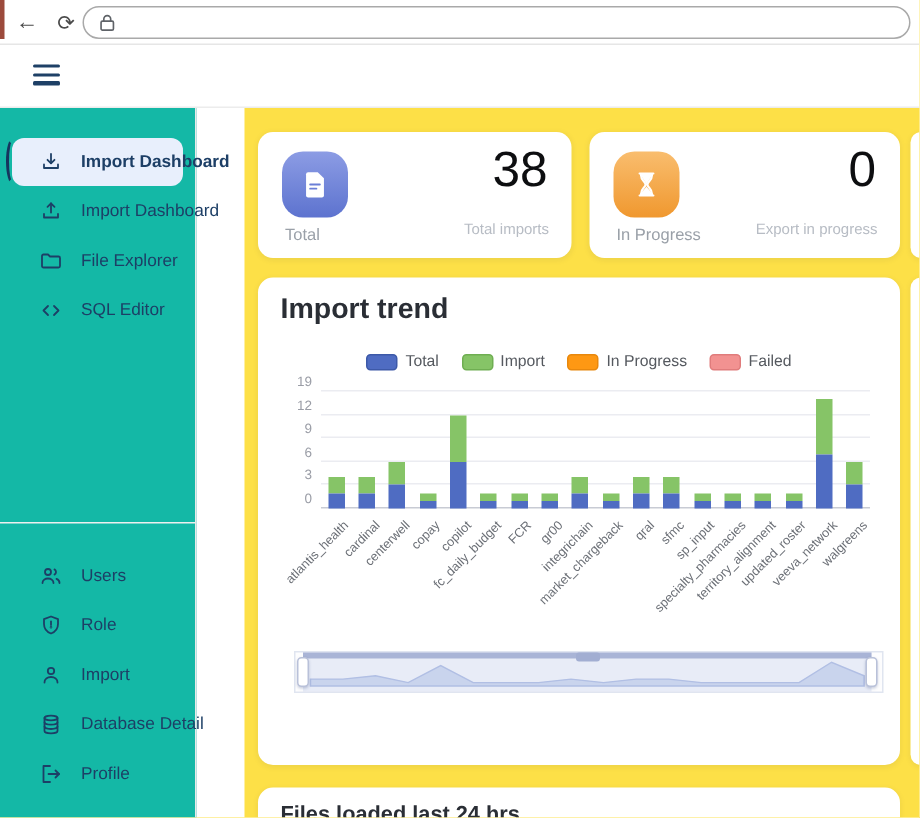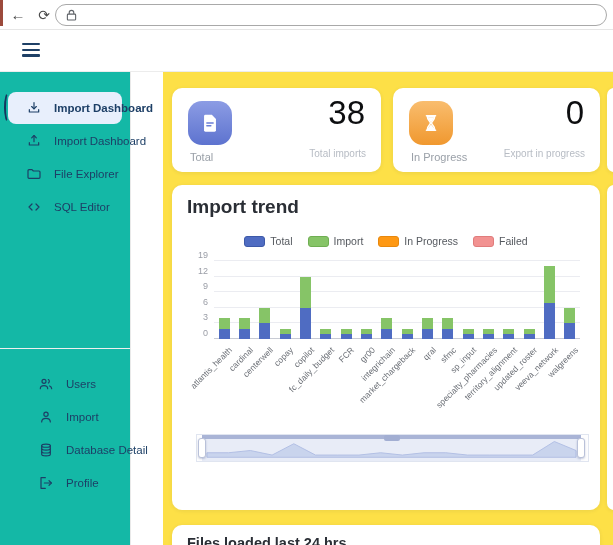--- a/index.html
+++ b/index.html
@@ -23,21 +23,21 @@
   .hamburger span { display:block; height:2.4px; background:#1e4066; margin-bottom:3.2px; border-radius:1px; }
   .logo-wrap { position:absolute; left:44px; top:3px; width:130px; height:36px; }
   .logo-swoosh { position:absolute; left:0; top:1px; }
   .logo-text { position:absolute; left:17px; top:9px; font-family:"Liberation Serif", serif; font-weight:bold; font-size:17px; color:#1c3f66; letter-spacing:0.2px; }
   .logo-tm { position:absolute; right:-2px; top:4px; font-size:6px; color:#8a99ab; }
 
   
   .sidebar { position:absolute; top:72px; left:0; width:131px; height:473px; background:#14b8a6; border-right:1px solid #e9e9e9; }
   .side-group-top { position:absolute; top:20px; left:0; width:100%; }
   .side-divider { position:absolute; top:276px; left:0; width:100%; border-top:1px solid #efefef; }
-  .side-group-bottom { position:absolute; top:296px; left:12px; width:100%; }
+  .side-group-bottom { position:absolute; top:296px; left:0; width:100%; }
   .side-item { position:relative; height:32px; margin:0 8px 1px 8px; display:flex; align-items:center; border-radius:8px; cursor:pointer; color:#1d3f66; }
   .side-item .s-icon { width:16px; height:16px; margin-left:18px; flex:0 0 auto; }
   .side-item .s-label { font-size:11.5px; font-weight:500; margin-left:12px; white-space:nowrap; }
   .side-item.selected { background:#e8effc; }
   .side-item.selected .s-label { font-weight:700; }
   .sel-bracket { position:absolute; left:-4px; top:0px; width:9px; height:31px; border:2.6px solid transparent; border-left-color:#16355e; border-radius:50%; }
   .s-icon svg { width:16px; height:16px; display:block; }
 
   
   .main { position:absolute; top:72px; left:163px; width:450px; height:473px; background:#fde047; overflow:hidden; }
@@ -153,20 +153,30 @@
         <div class="side-item">
           <span class="s-icon">
             <svg viewBox="0 0 24 24" fill="none" stroke="currentColor" stroke-width="1.8" stroke-linecap="round" stroke-linejoin="round">
               <circle cx="9" cy="8" r="3"></circle>
               <path d="M3.5 19c0-3 2.7-4.5 5.5-4.5s5.5 1.5 5.5 4.5"></path>
               <path d="M15.5 5.4a3 3 0 0 1 0 5.2"></path>
               <path d="M17.5 14.9c1.9.8 3 2.1 3 4.1"></path>
             </svg>
           </span>
           <span class="s-label">Users</span>
+        </div>
+        <div class="side-item">
+          <span class="s-icon">
+            <svg viewBox="0 0 24 24" fill="none" stroke="currentColor" stroke-width="1.8" stroke-linecap="round" stroke-linejoin="round">
+              <path d="M12 3l7 2.6v4.9c0 4.6-3 8-7 9.5-4-1.5-7-4.9-7-9.5V5.6z"></path>
+              <path d="M12 8v3.5"></path>
+              <circle cx="12" cy="13.8" r="0.4"></circle>
+            </svg>
+          </span>
+          <span class="s-label">Role</span>
         </div>
         <div class="side-item">
           <span class="s-icon">
             <svg viewBox="0 0 24 24" fill="none" stroke="currentColor" stroke-width="1.8" stroke-linecap="round" stroke-linejoin="round">
               <circle cx="12" cy="8" r="3.2"></circle>
               <path d="M5.5 19.5c0-3.6 2.9-5.5 6.5-5.5s6.5 1.9 6.5 5.5"></path>
             </svg>
           </span>
           <span class="s-label">Import</span>
         </div>

